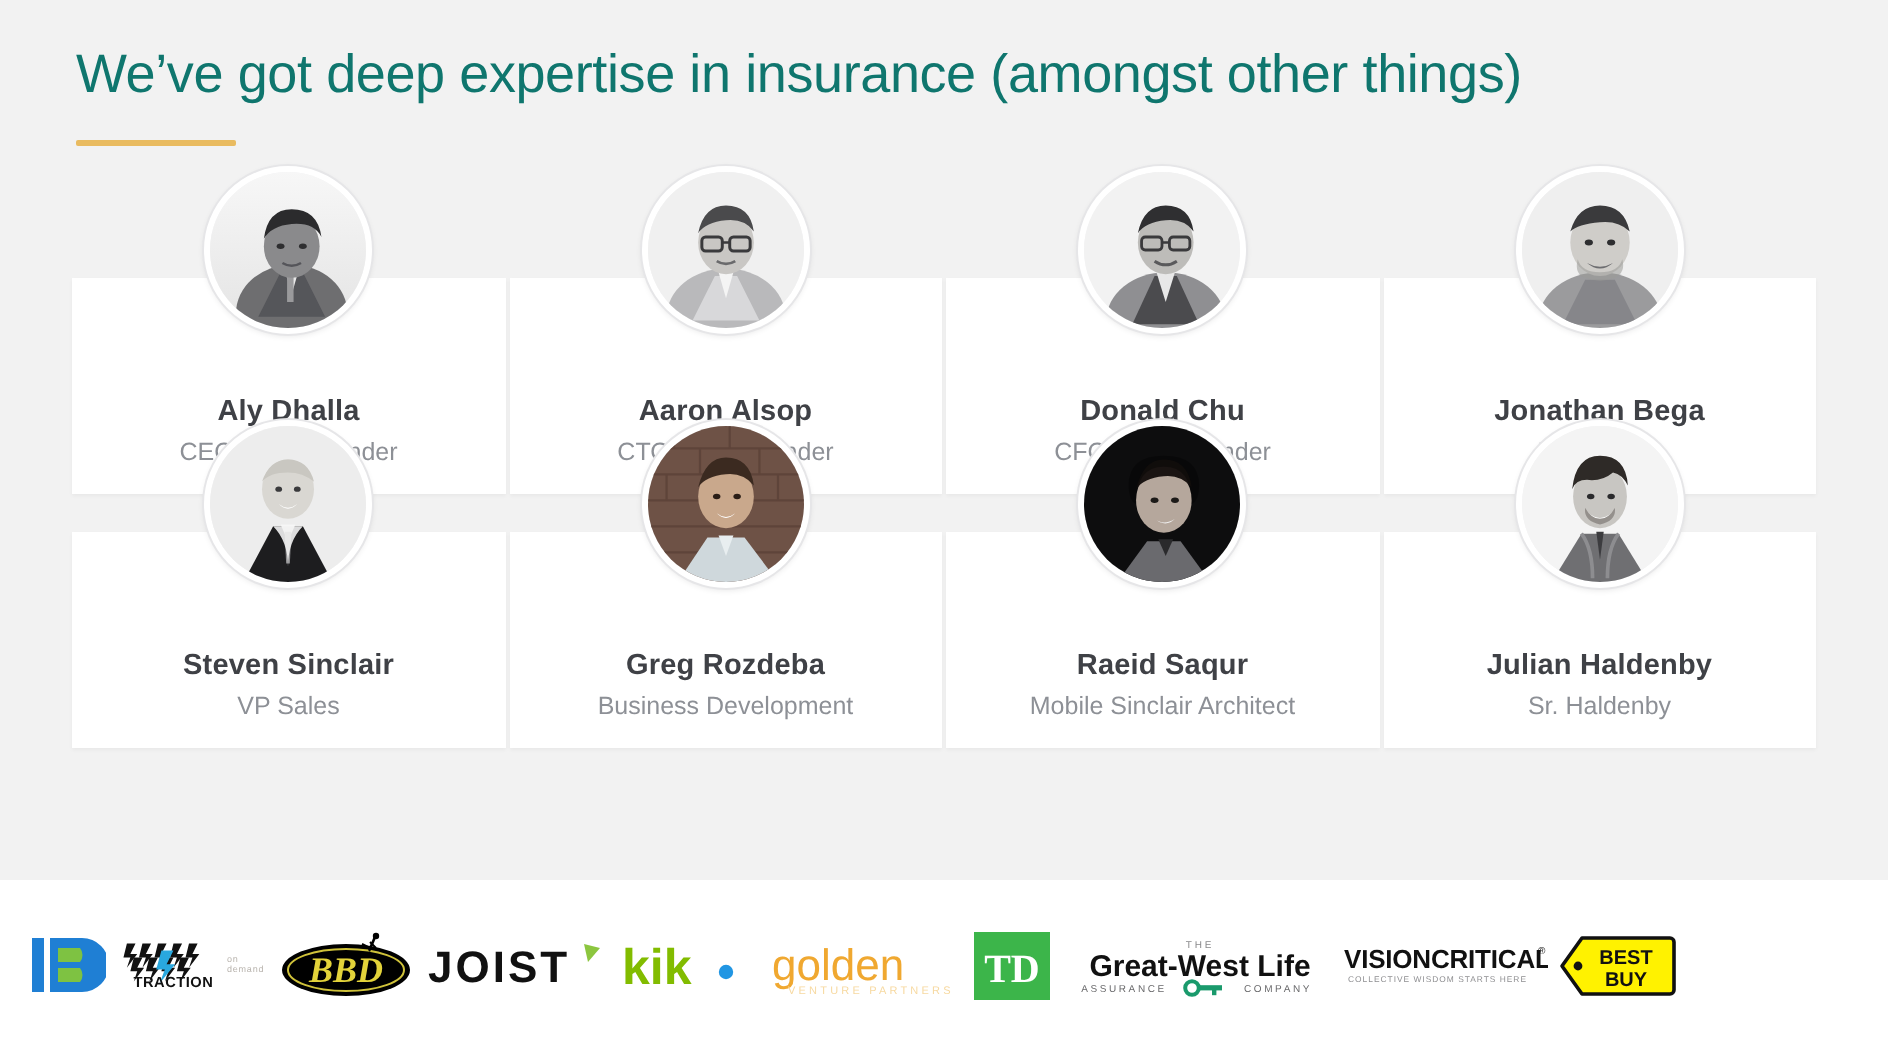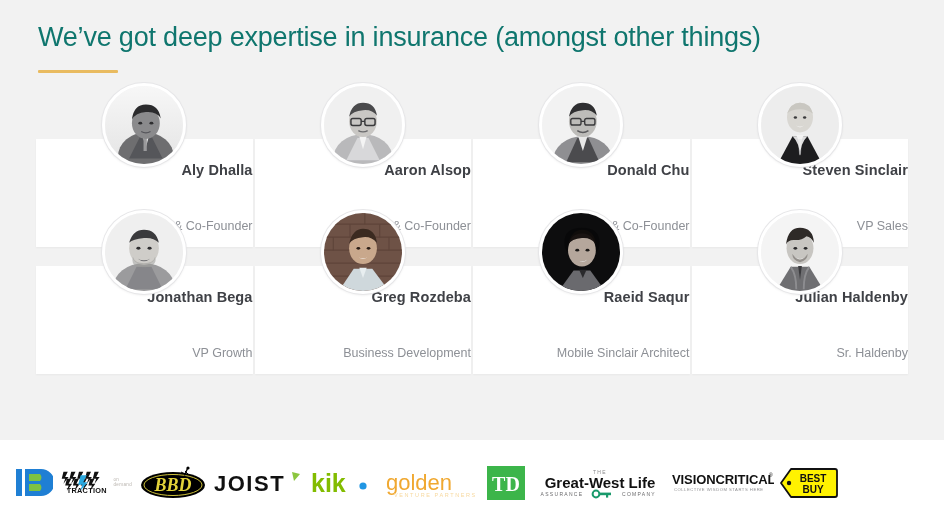--- a/index.html
+++ b/index.html
@@ -28,24 +28,23 @@
     width: 872px;
     display: grid;
     grid-template-columns: repeat(4, 1fr);
     grid-template-rows: 108px 108px;
     column-gap: 2px; row-gap: 19px;
   }
   .member-card {
     position: relative;
     background: #ffffff;
     display: flex; flex-direction: column;
-    align-items: flex-end; justify-content: flex-end;
+    align-items: center; justify-content: flex-end;
     padding-bottom: 14px;
     box-shadow: 0 1px 2px rgba(0,0,0,0.045);
-    gap: 36px;
   }
   .avatar {
     position: absolute;
     top: -56px; left: 50%; transform: translateX(-50%);
     width: 84px; height: 84px;
     border-radius: 50%;
     border: 3px solid #ffffff;
     box-shadow: 0 0 0 1px #e6e6e8, 0 1px 3px rgba(0,0,0,0.10);
     overflow: hidden;
     background: #f4f4f5;
@@ -145,52 +144,52 @@
           <path d="M38 48 q6 4 12 0" stroke="#5a5a5c" stroke-width="1.6" fill="none"></path>
         </svg>
       </div>
       <div class="member-name">Donald Chu</div>
       <div class="member-role">CFO &amp; Co-Founder</div>
     </div>
 
     <div class="member-card">
       <div class="avatar">
         <svg viewBox="0 0 84 84">
+          <rect width="84" height="84" fill="#efefef"></rect>
+          <ellipse cx="42" cy="80" rx="33" ry="26" fill="#9b9b9d"></ellipse>
+          <path d="M22 82 L34 58 L50 58 L62 82 Z" fill="#86868a"></path>
+          <ellipse cx="42" cy="38" rx="16" ry="18" fill="#cfcdc9"></ellipse>
+          <path d="M26 32 q4-14 16-14 q13 0 16 14 q-6-6-16-5 q-12 1-16 5 z" fill="#3a3a3c"></path>
+          <ellipse cx="36" cy="38" rx="2.2" ry="1.6" fill="#2e2e30"></ellipse>
+          <ellipse cx="48" cy="38" rx="2.2" ry="1.6" fill="#2e2e30"></ellipse>
+          <path d="M35 49 q7 4 14 0 q-7 6-14 0 z" fill="#6d6d70"></path>
+          <path d="M30 47 q-2 8 4 10 q8 3 16 0 q6-3 4-10 q-2 7-12 7 q-10 0-12-7 z" fill="#9b9a97" opacity="0.55"></path>
+        </svg>
+      </div>
+      <div class="member-name">Jonathan Bega</div>
+      <div class="member-role">VP Growth</div>
+    </div>
+
+    <div class="member-card">
+      <div class="avatar">
+        <svg viewBox="0 0 84 84">
           <rect width="84" height="84" fill="#ededed"></rect>
           <path d="M18 84 L34 54 L50 54 L66 84 Z" fill="#1d1d1f"></path>
           <path d="M38 53 L42 62 L46 53 Z" fill="#f6f6f6"></path>
           <path d="M40.2 57 L43.8 57 L43 74 L41 74 Z" fill="#8e8e90"></path>
           <path d="M34 54 q8 8 8 22 q0-14 8-22" fill="#f2f2f2" opacity="0.9"></path>
           <ellipse cx="42" cy="34" rx="14" ry="16" fill="#d9d7d2"></ellipse>
           <path d="M28 30 q4-12 14-12 q11 0 14 12 q-6-5-14-5 q-10 0-14 5 z" fill="#c9c7c1"></path>
           <ellipse cx="37" cy="34" rx="1.8" ry="1.4" fill="#3a3a3c"></ellipse>
           <ellipse cx="47" cy="34" rx="1.8" ry="1.4" fill="#3a3a3c"></ellipse>
           <path d="M37 42 q5 4 10 0 q-5 5-10 0 z" fill="#ffffff"></path>
         </svg>
       </div>
       <div class="member-name">Steven Sinclair</div>
       <div class="member-role">VP Sales</div>
-    </div>
-
-    <div class="member-card">
-      <div class="avatar">
-        <svg viewBox="0 0 84 84">
-          <rect width="84" height="84" fill="#efefef"></rect>
-          <ellipse cx="42" cy="80" rx="33" ry="26" fill="#9b9b9d"></ellipse>
-          <path d="M22 82 L34 58 L50 58 L62 82 Z" fill="#86868a"></path>
-          <ellipse cx="42" cy="38" rx="16" ry="18" fill="#cfcdc9"></ellipse>
-          <path d="M26 32 q4-14 16-14 q13 0 16 14 q-6-6-16-5 q-12 1-16 5 z" fill="#3a3a3c"></path>
-          <ellipse cx="36" cy="38" rx="2.2" ry="1.6" fill="#2e2e30"></ellipse>
-          <ellipse cx="48" cy="38" rx="2.2" ry="1.6" fill="#2e2e30"></ellipse>
-          <path d="M35 49 q7 4 14 0 q-7 6-14 0 z" fill="#6d6d70"></path>
-          <path d="M30 47 q-2 8 4 10 q8 3 16 0 q6-3 4-10 q-2 7-12 7 q-10 0-12-7 z" fill="#9b9a97" opacity="0.55"></path>
-        </svg>
-      </div>
-      <div class="member-name">Jonathan Bega</div>
-      <div class="member-role">VP Growth</div>
     </div>
 
     <div class="member-card">
       <div class="avatar">
         <svg viewBox="0 0 84 84">
           <rect width="84" height="84" fill="#6e5246"></rect>
           <g stroke="#5b4137" stroke-width="1.2" opacity="0.8">
             <line x1="0" y1="12" x2="84" y2="12"></line>
               <line x1="0" y1="26" x2="84" y2="26"></line>
             <line x1="0" y1="40" x2="84" y2="40"></line>

